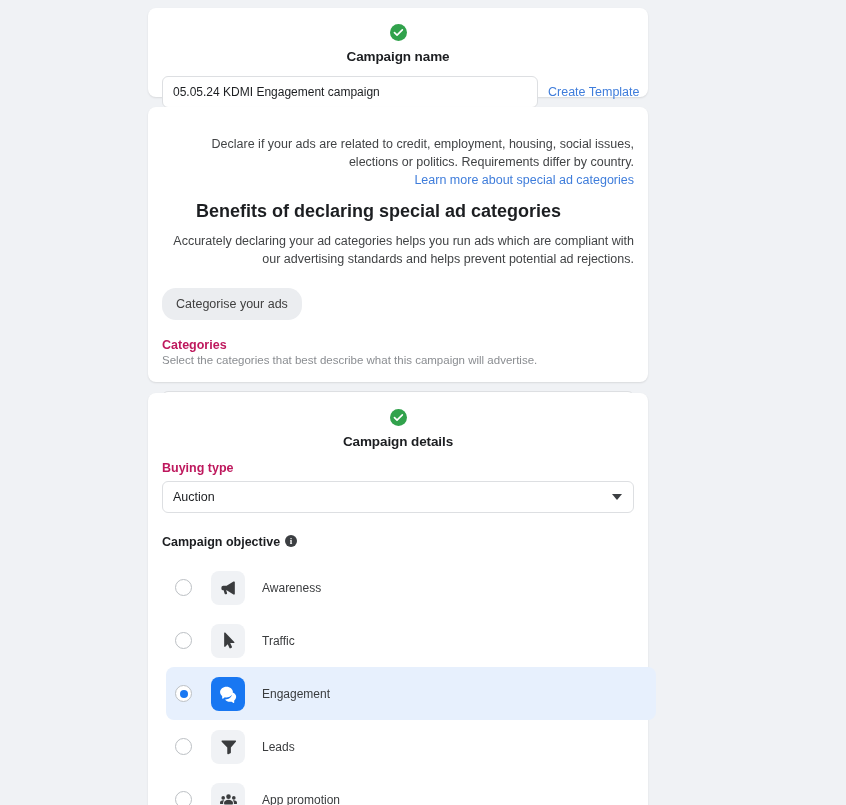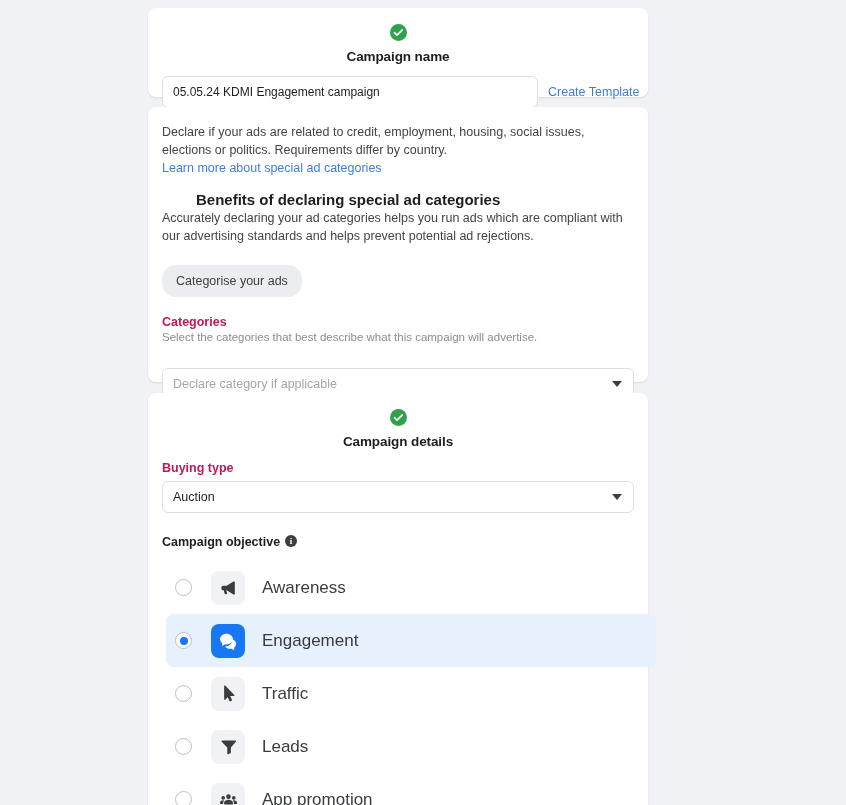--- a/index.html
+++ b/index.html
@@ -78,24 +78,25 @@
     font-size: 12.5px;
     text-decoration: none;
     cursor: pointer;
     white-space: nowrap;
   }
 
   .body-text {
     font-size: 12.5px;
     line-height: 18px;
     color: #424446;
-    margin: 0 0 2px 0;
+    margin: 12px 0 2px 0;
+    text-align: right;
   }
   .sub-bold {
-    font-size: 15px;
+    font-size: 18px;
     font-weight: bold;
     color: #1c1e21;
     margin: 14px 0 1px 0;
     line-height: 17px;
     padding-left: 34px;
   }
 
   .gray-button {
     display: inline-block;
     background: #ebedf0;
@@ -215,21 +216,21 @@
     display: flex;
     align-items: center;
     justify-content: center;
     flex: none;
   }
   .obj-icon.active { background: #1877f2; }
   .obj-icon svg { display: block; }
 
   .obj-label {
     margin-left: 17px;
-    font-size: 17px;
+    font-size: 12px;
     color: #3a3c3e;
   }
 </style>
 </head>
 <body>
 
 <div class="page">
 
   <div class="card" id="card-campaign-name">
     <div class="card-inner">
@@ -295,38 +296,38 @@
       <div class="objective-list" id="objective-list">
           <div class="objective-row">
             <span class="radio"></span>
             <span class="obj-icon">
               <svg width="19" height="19" viewBox="0 0 24 24" fill="#3a3c3e">
                 <path d="M20 5.5c0-.9-.95-1.45-1.7-.98L9.6 9.9H5.4A2.4 2.4 0 0 0 3 12.3v.9a2.4 2.4 0 0 0 2.4 2.4h.45l1.2 4.1a1 1 0 0 0 .96.7h1.2a1 1 0 0 0 .95-1.3l-1.05-3.5h.5l8.69 5.38c.76.47 1.7-.08 1.7-.98V5.5z"></path>
               </svg>
             </span>
             <span class="obj-label">Awareness</span>
           </div>
+          <div class="objective-row">
+            <span class="radio"></span>
+            <span class="obj-icon">
+              <svg width="19" height="19" viewBox="0 0 24 24" fill="#3a3c3e">
+                <path d="M6.5 2.6 6.5 19.3a.8.8 0 0 0 1.37.56l3.18-3.2 2.2 4.8a.9.9 0 0 0 1.2.44l1.5-.7a.9.9 0 0 0 .43-1.2l-2.2-4.8h4.5a.8.8 0 0 0 .57-1.37L7.86 2.04A.8.8 0 0 0 6.5 2.6z"></path>
+              </svg>
+            </span>
+            <span class="obj-label">Traffic</span>
+          </div>
           <div class="objective-row selected">
             <span class="radio"></span>
             <span class="obj-icon active">
               <svg width="20" height="20" viewBox="0 0 24 24" fill="#ffffff">
                 <path d="M10.2 3.2c-4.3 0-7.7 2.9-7.7 6.5 0 1.9 1 3.6 2.5 4.8v2.6c0 .5.55.78.95.5l2.3-1.6c.62.13 1.27.2 1.95.2 4.25 0 7.7-2.9 7.7-6.5S14.45 3.2 10.2 3.2z"></path>
                 <path d="M16.6 10.9c.07.36.1.73.1 1.1 0 3.6-3.45 6.5-7.7 6.5-.18 0-.36 0-.54-.02 1.16 1.75 3.47 2.94 6.14 2.94.62 0 1.22-.07 1.79-.19l2.12 1.48c.4.28.95 0 .95-.5v-2.4c1.4-1.1 2.3-2.66 2.3-4.4 0-2.1-1.3-3.93-3.26-4.96z"></path>
               </svg>
             </span>
             <span class="obj-label">Engagement</span>
-          </div>
-          <div class="objective-row">
-            <span class="radio"></span>
-            <span class="obj-icon">
-              <svg width="19" height="19" viewBox="0 0 24 24" fill="#3a3c3e">
-                <path d="M6.5 2.6 6.5 19.3a.8.8 0 0 0 1.37.56l3.18-3.2 2.2 4.8a.9.9 0 0 0 1.2.44l1.5-.7a.9.9 0 0 0 .43-1.2l-2.2-4.8h4.5a.8.8 0 0 0 .57-1.37L7.86 2.04A.8.8 0 0 0 6.5 2.6z"></path>
-              </svg>
-            </span>
-            <span class="obj-label">Traffic</span>
           </div>
           <div class="objective-row">
             <span class="radio"></span>
             <span class="obj-icon">
               <svg width="19" height="19" viewBox="0 0 24 24" fill="#3a3c3e">
                 <path d="M3.4 4.4h17.2c.78 0 1.2.92.7 1.52l-6.3 7.4v6.4c0 .4-.24.76-.6.9l-2.6 1.06c-.65.27-1.36-.21-1.36-.9v-7.46L3.4 5.92c-.5-.6-.08-1.52.7-1.52z"></path>
               </svg>
             </span>
             <span class="obj-label">Leads</span>
           </div>

